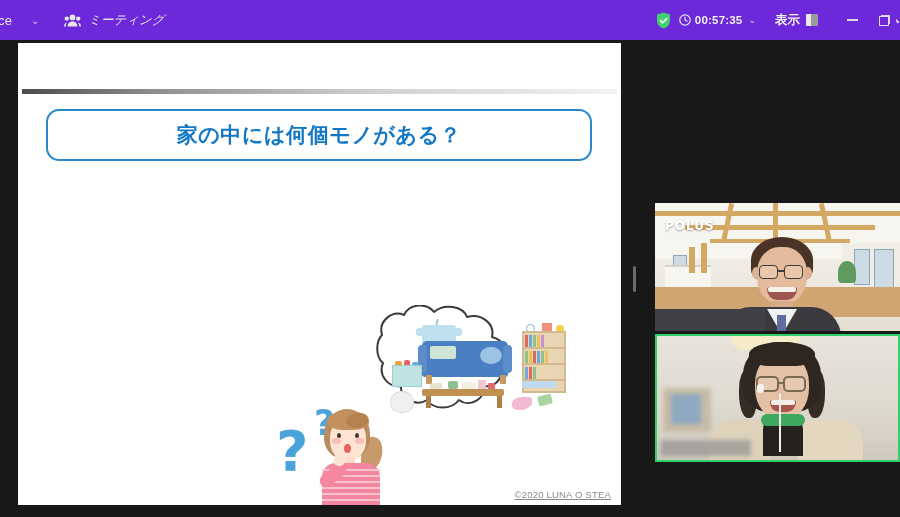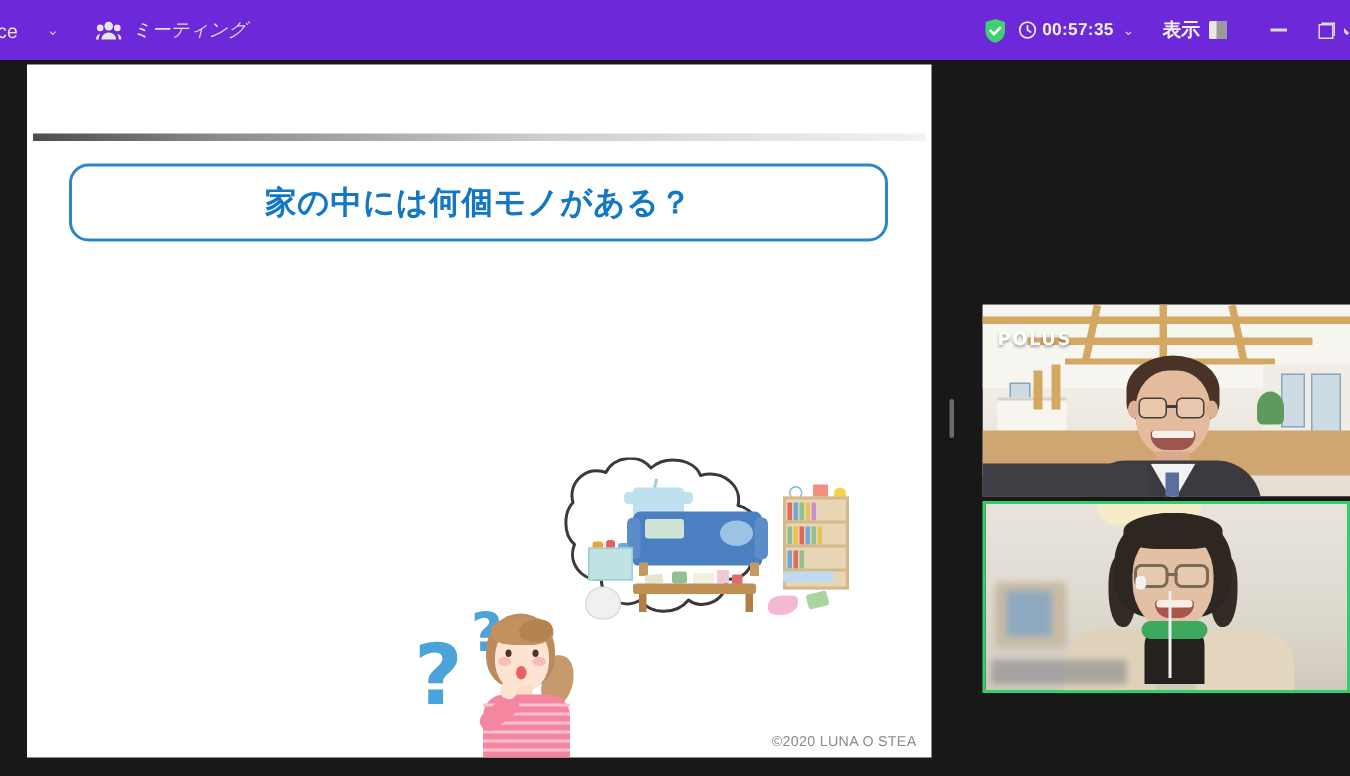--- a/index.html
+++ b/index.html
@@ -199,21 +199,21 @@
   .g-eye-r{ position:absolute; left:97px; top:40px; width:4px; height:5px; background:#4a3526; border-radius:50%;}
   .g-mouth{ position:absolute; left:86px; top:51px; width:7px; height:9px; background:#e8625f; border-radius:50%;}
   .g-neck{ position:absolute; left:84px; top:64px; width:13px; height:8px; background:#fcdcc8;}
   .g-body{ position:absolute; left:64px; top:70px; width:58px; height:42px; background:#f4879f; border-radius:14px 14px 0 0;}
   .g-stripe{ position:absolute; left:64px; width:58px; height:2px; background:#fbc3d0;}
   .g-arm{ position:absolute; left:60px; top:76px; width:30px; height:13px; background:#f4879f; border-radius:8px; transform:rotate(-38deg);}
   .g-hand{ position:absolute; left:76px; top:60px; width:11px; height:13px; background:#fde4d2; border-radius:40%; transform:rotate(18deg);}
 
   .copyright {
     position:absolute; right:10px; bottom:5px;
-    color:#8a8a8a; font-size:9.5px; letter-spacing:.2px;
+    color:#8a8a8a; font-size:9.5px; letter-spacing:.2px;text-decoration:underline;
   }
 
   
   .divider {
     position:absolute; left:629px; top:0; width:10px; height:477px;
     display:flex; align-items:center; justify-content:center; cursor:col-resize;
   }
   .divider span{ display:block; width:3px; height:26px; background:#6a6a6a; border-radius:2px; }
 
   

